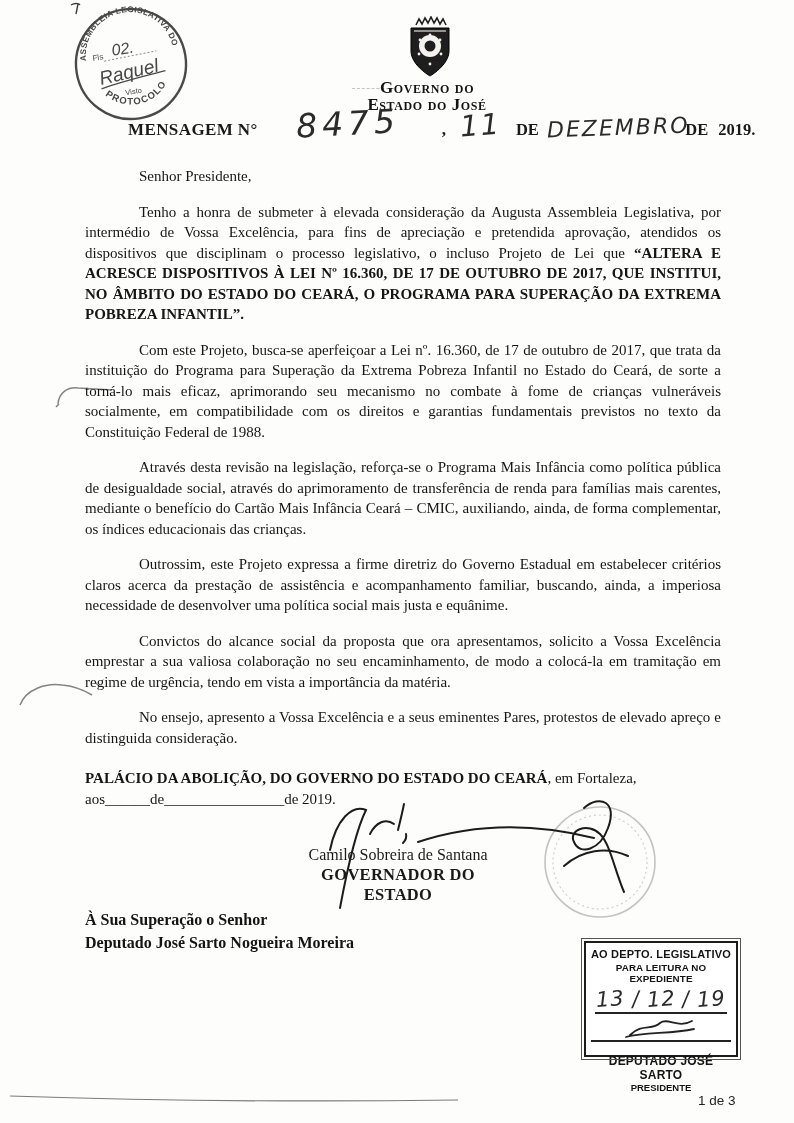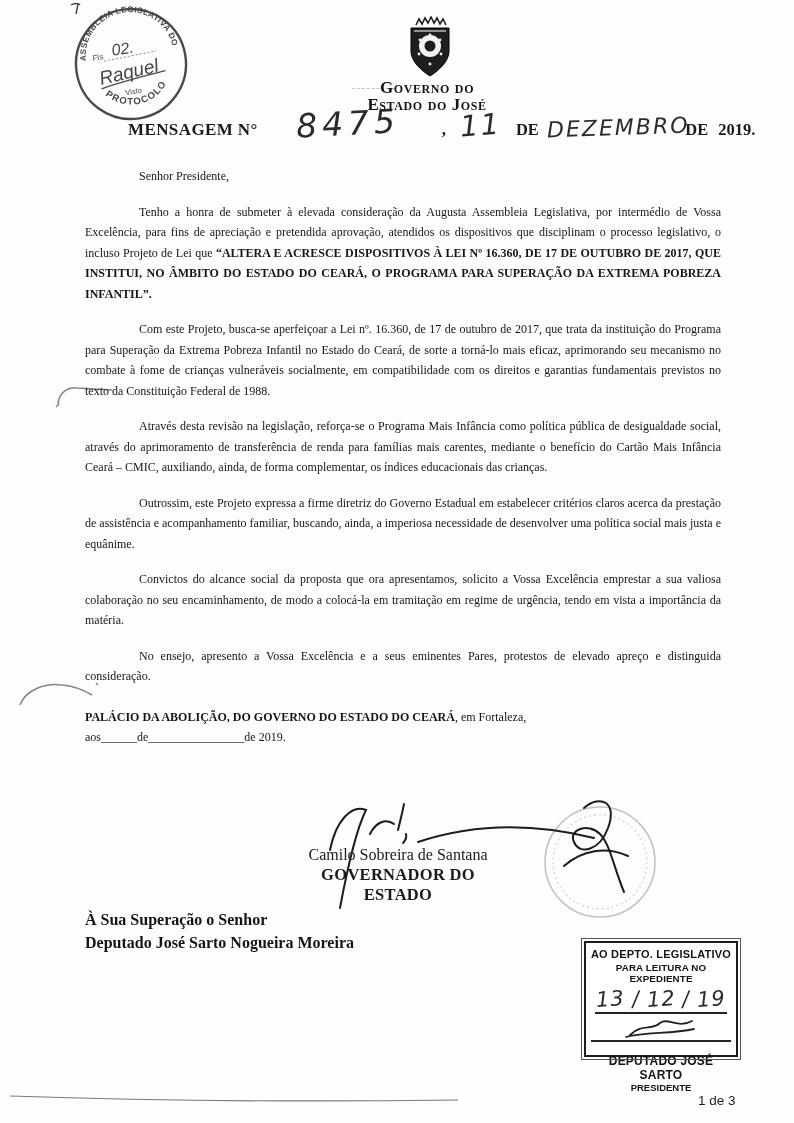--- a/index.html
+++ b/index.html
@@ -26,21 +26,21 @@
   .hw-number{font-size:33px;margin-left:38px;letter-spacing:5px;transform:rotate(-3deg);}
   .msg-comma{font-weight:bold;font-size:17px;margin-left:42px;}
   .hw-day{font-size:29px;margin-left:14px;letter-spacing:2px;transform:rotate(-4deg);}
   .msg-de{font-weight:bold;font-size:16.5px;margin-left:15px;}
   .hw-month{font-size:22px;margin-left:8px;letter-spacing:2px;transform:rotate(-2deg);}
   .msg-year{font-weight:bold;font-size:16.5px;margin-left:-4px;word-spacing:6px;}
 
   
   .letter-body{left:85px;top:166px;width:636px;}
   .letter-body p{margin:0 0 15px 0;text-indent:54px;text-align:justify;
-    font-size:12px;line-height:20.5px;color:#161616;}
+    font-size:15px;line-height:20.5px;color:#161616;}
   .letter-body p.closing{text-indent:0;margin-top:20px;}
   .b{font-weight:bold;}
 
   
   .sig-art{left:298px;top:790px;}
   .sig-text{left:288px;top:846px;width:220px;text-align:center;}
   .sig-name{font-size:16px;}
   .sig-title{font-weight:bold;font-size:16.5px;letter-spacing:.3px;margin-top:1px;}
 
   

